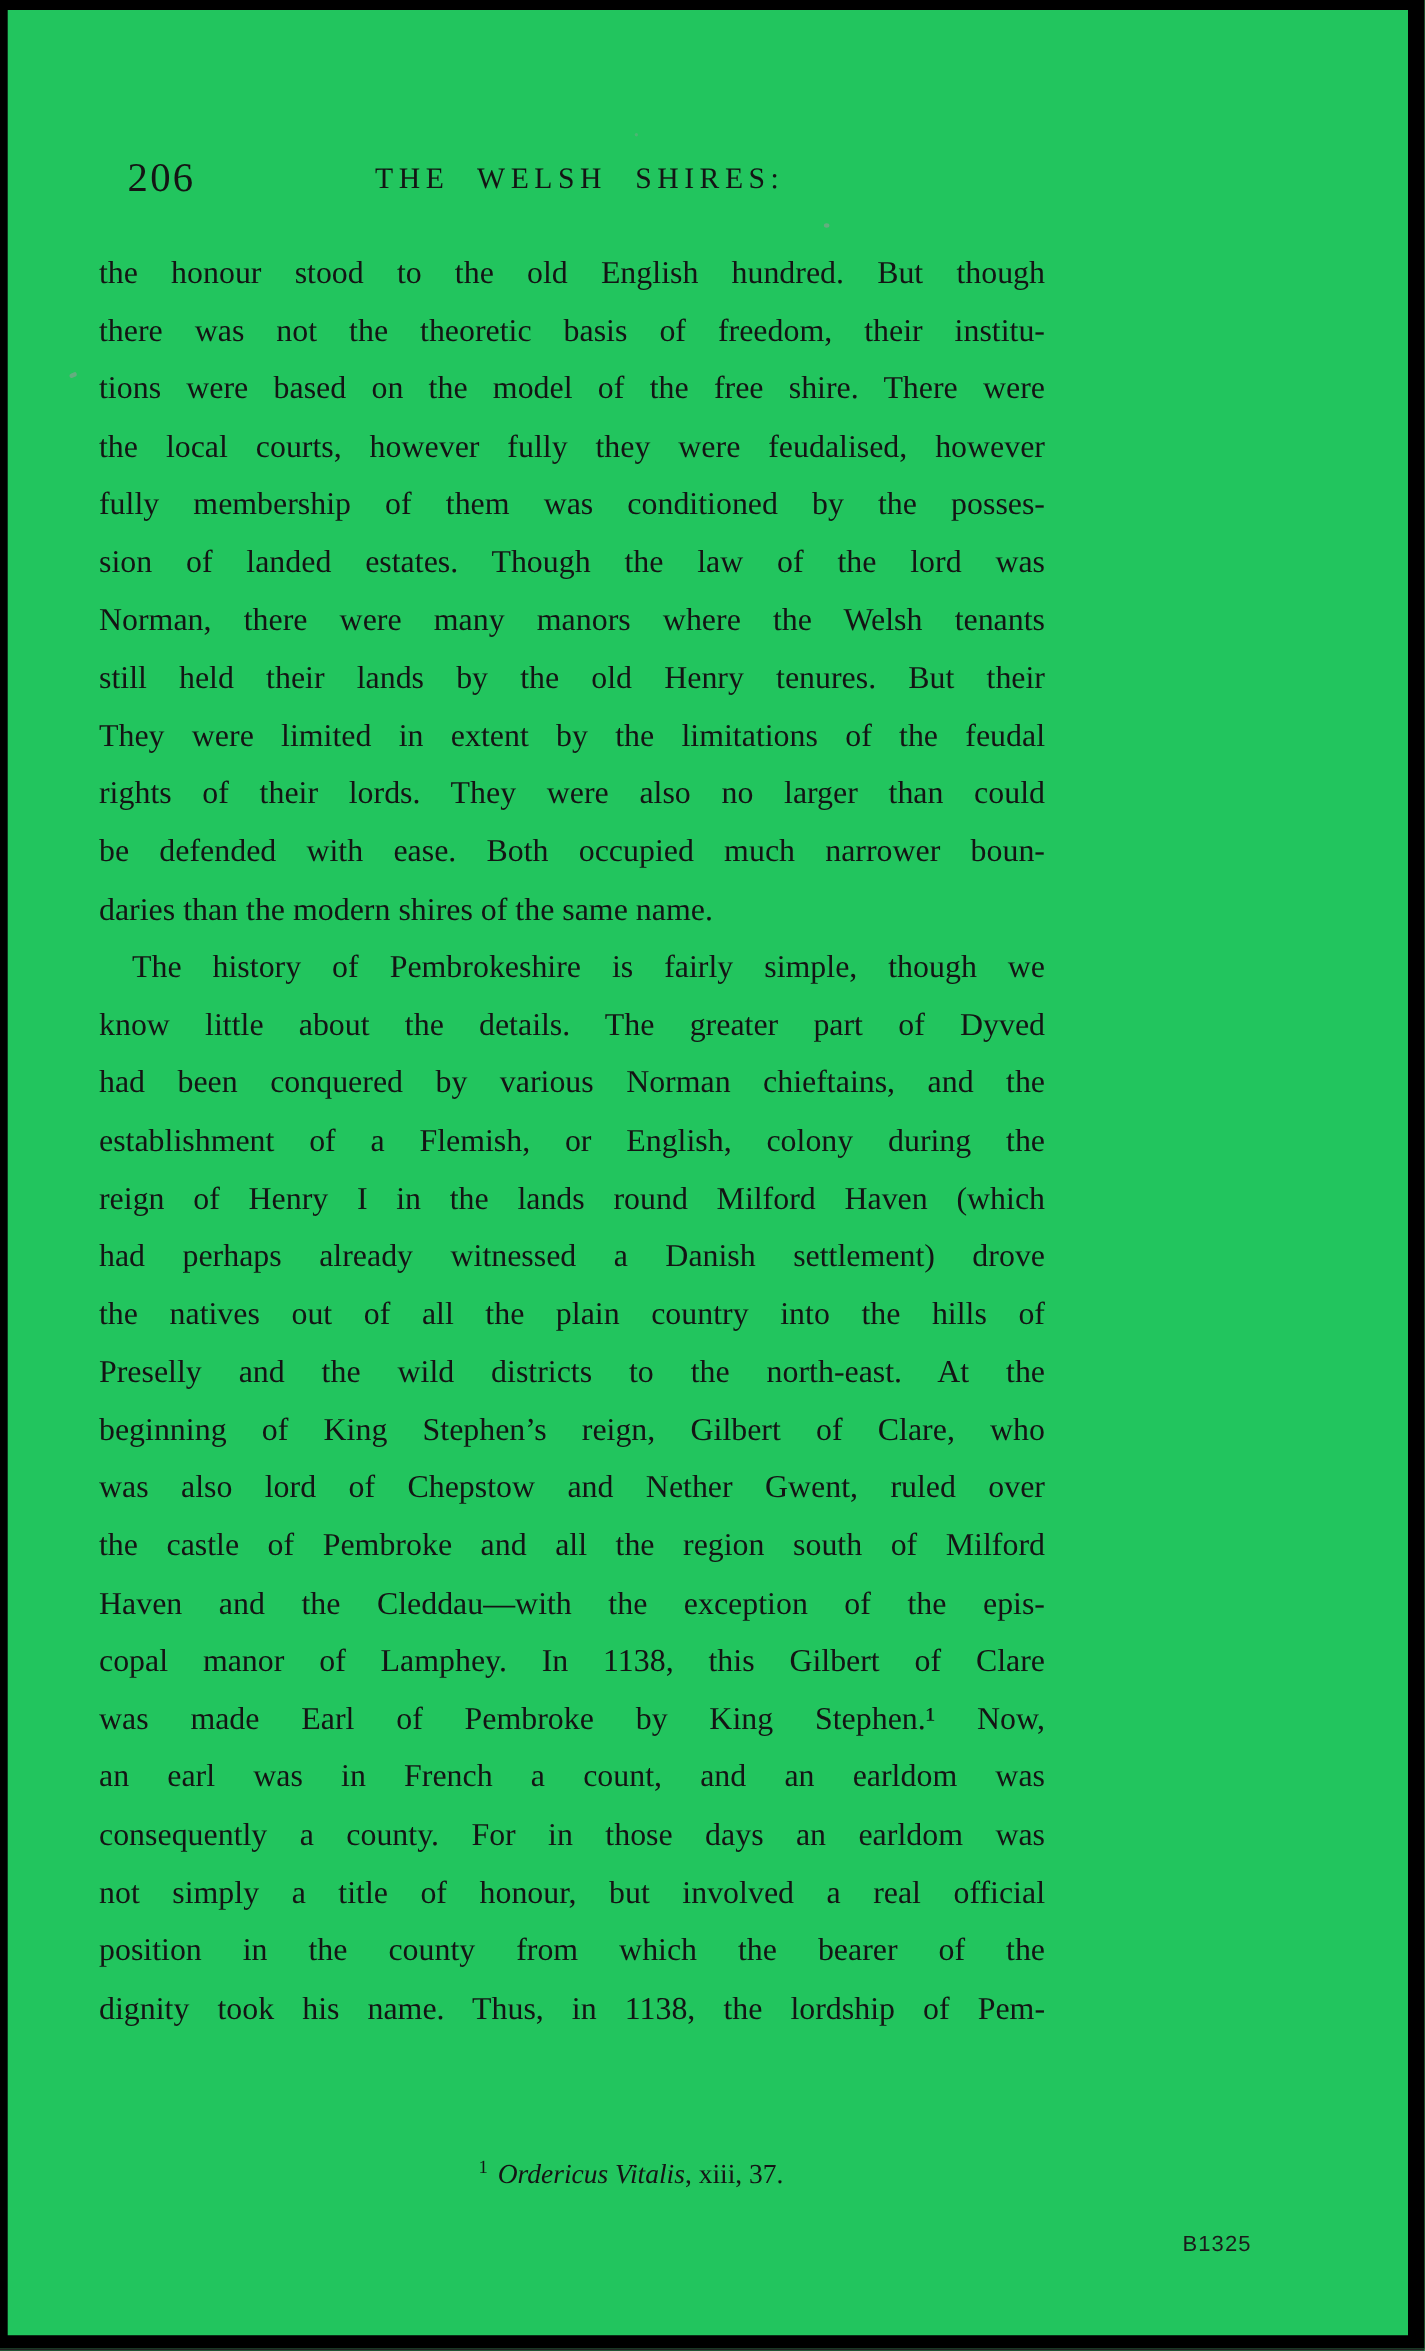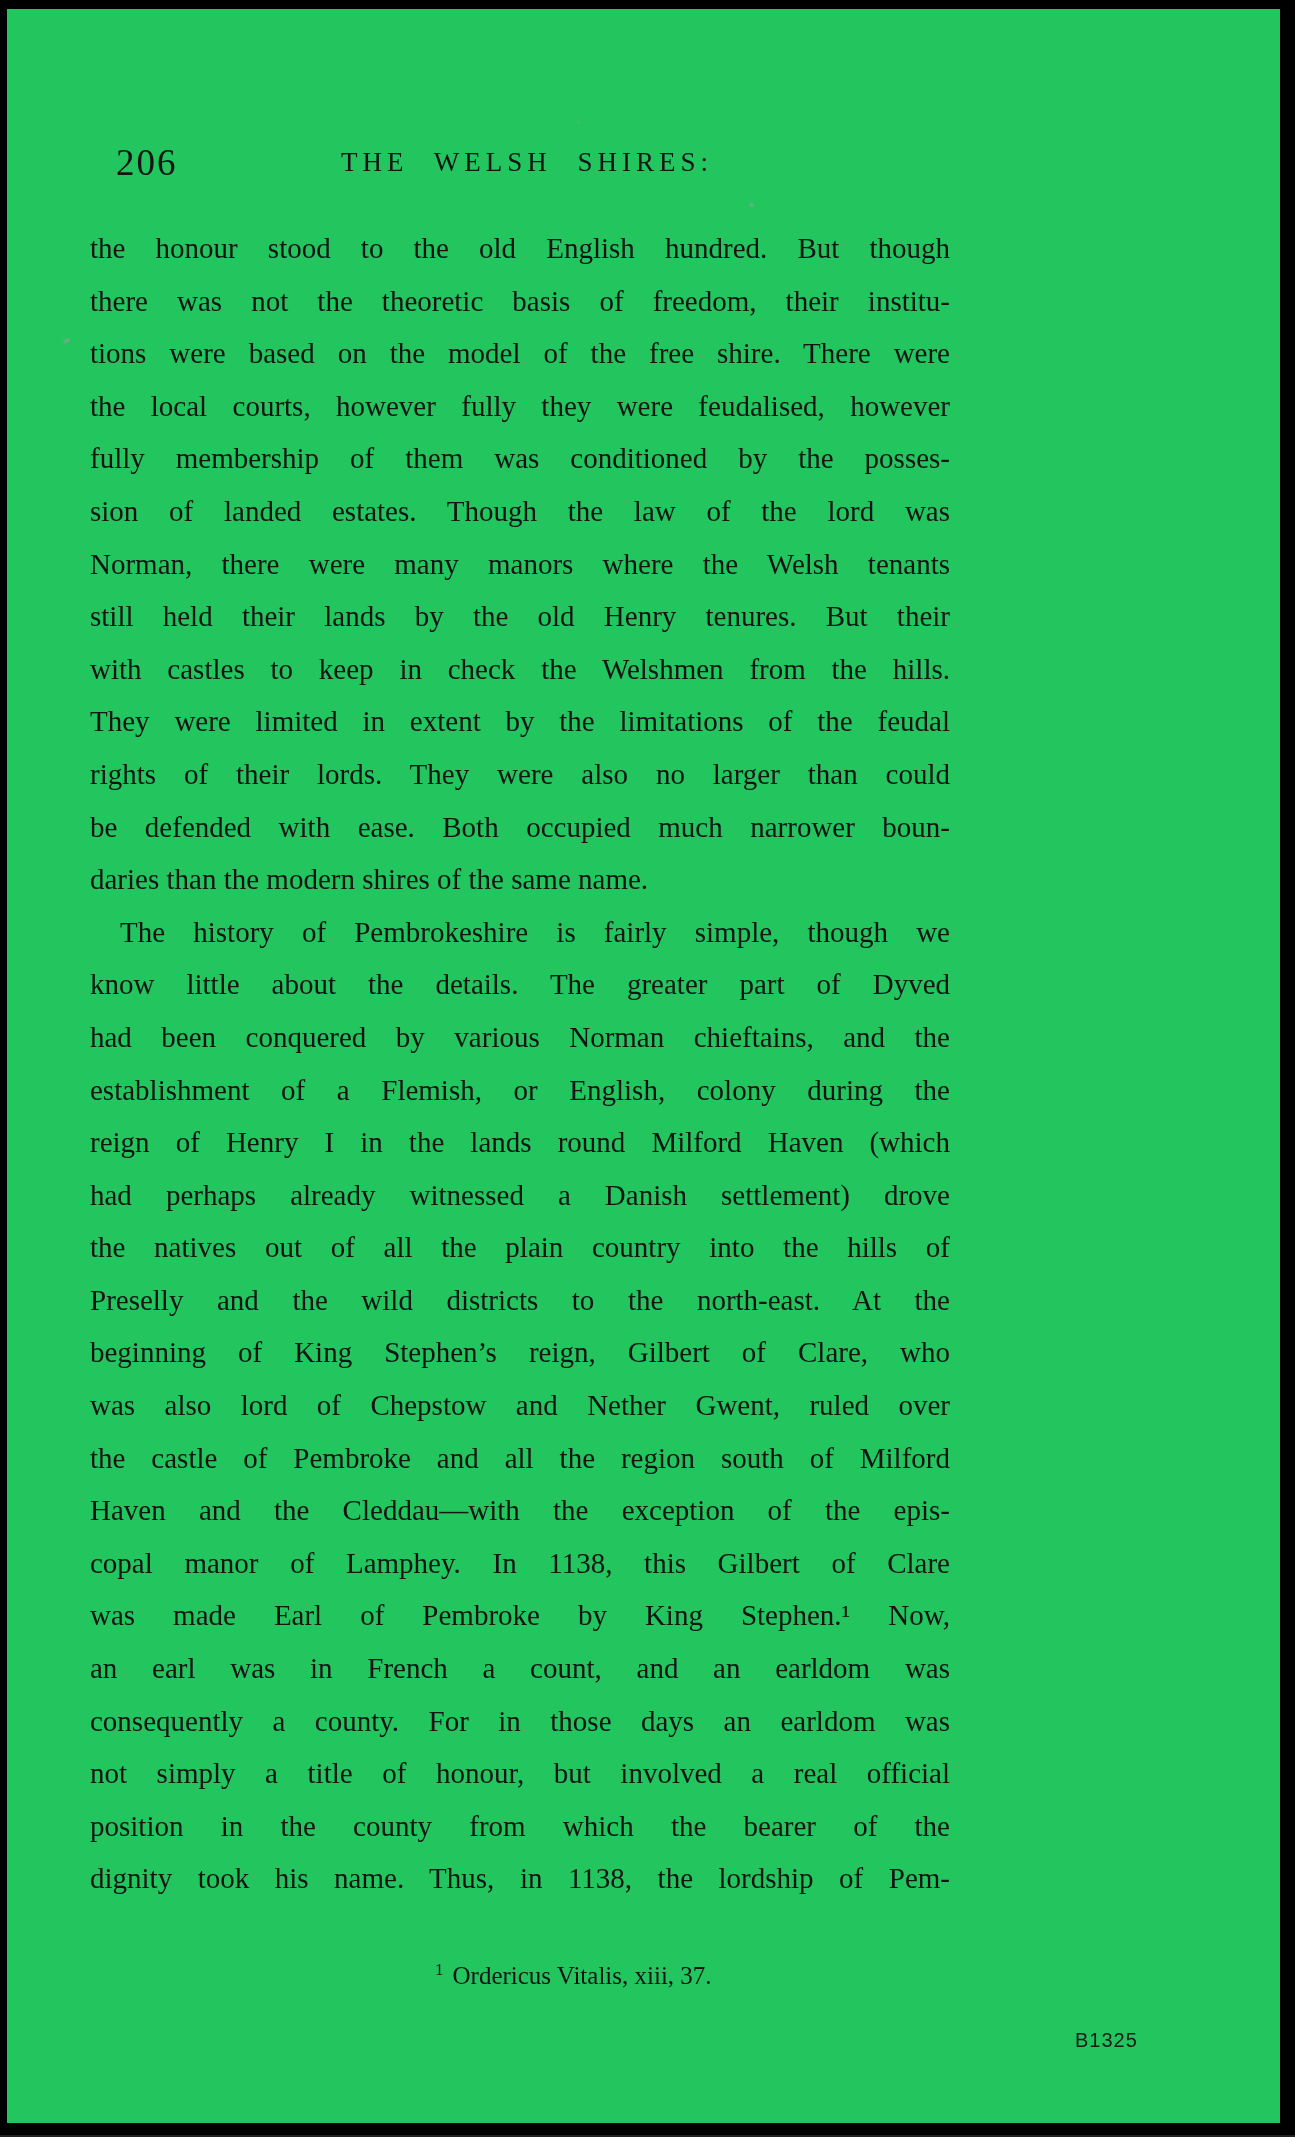--- a/index.html
+++ b/index.html
@@ -59,21 +59,21 @@
     position: absolute;
     top: 1951px;
     left: 428px;
     font-size: 25px;
     white-space: nowrap;
   }
   .fn-marker {
     font-size: 17px;
     margin-right: 9px;
   }
-  .fn-source { }
+  .fn-source { font-style: italic; }
   .stamp {
     position: absolute;
     left: 1068px;
     top: 2020px;
     font-family: "Liberation Sans", "DejaVu Sans", sans-serif;
     font-size: 20px;
     letter-spacing: 1px;
     color: #1b1b1b;
   }
   .speck {
@@ -100,21 +100,20 @@
 
     <section>
       <div class="line">the honour stood to the old English hundred. But though</div>
       <div class="line">there was not the theoretic basis of freedom, their institu-</div>
       <div class="line">tions were based on the model of the free shire. There were</div>
       <div class="line">the local courts, however fully they were feudalised, however</div>
       <div class="line">fully membership of them was conditioned by the posses-</div>
       <div class="line">sion of landed estates. Though the law of the lord was</div>
       <div class="line">Norman, there were many manors where the Welsh tenants</div>
       <div class="line">still held their lands by the old Henry tenures. But their</div>
-      <div class="line">with castles to keep in check the Welshmen from the hills.</div>
       <div class="line">They were limited in extent by the limitations of the feudal</div>
       <div class="line">rights of their lords. They were also no larger than could</div>
       <div class="line">be defended with ease. Both occupied much narrower boun-</div>
       <div class="line para-end">daries than the modern shires of the same name.</div>
     </section>
 
     <section>
       <div class="line first-indent">The history of Pembrokeshire is fairly simple, though we</div>
       <div class="line">know little about the details. The greater part of Dyved</div>
       <div class="line">had been conquered by various Norman chieftains, and the</div>

